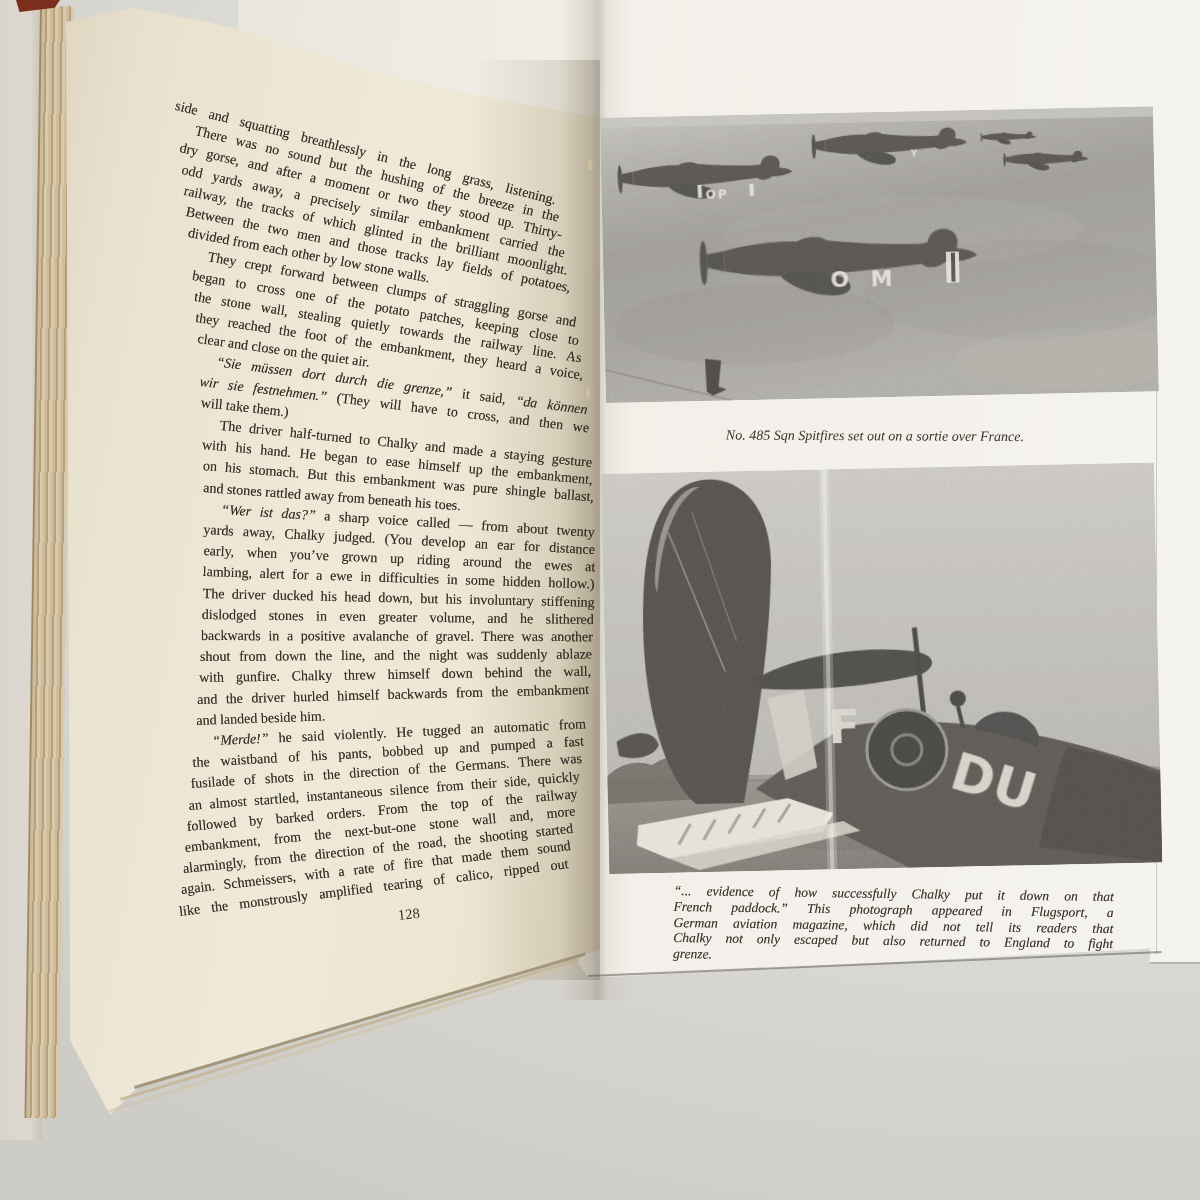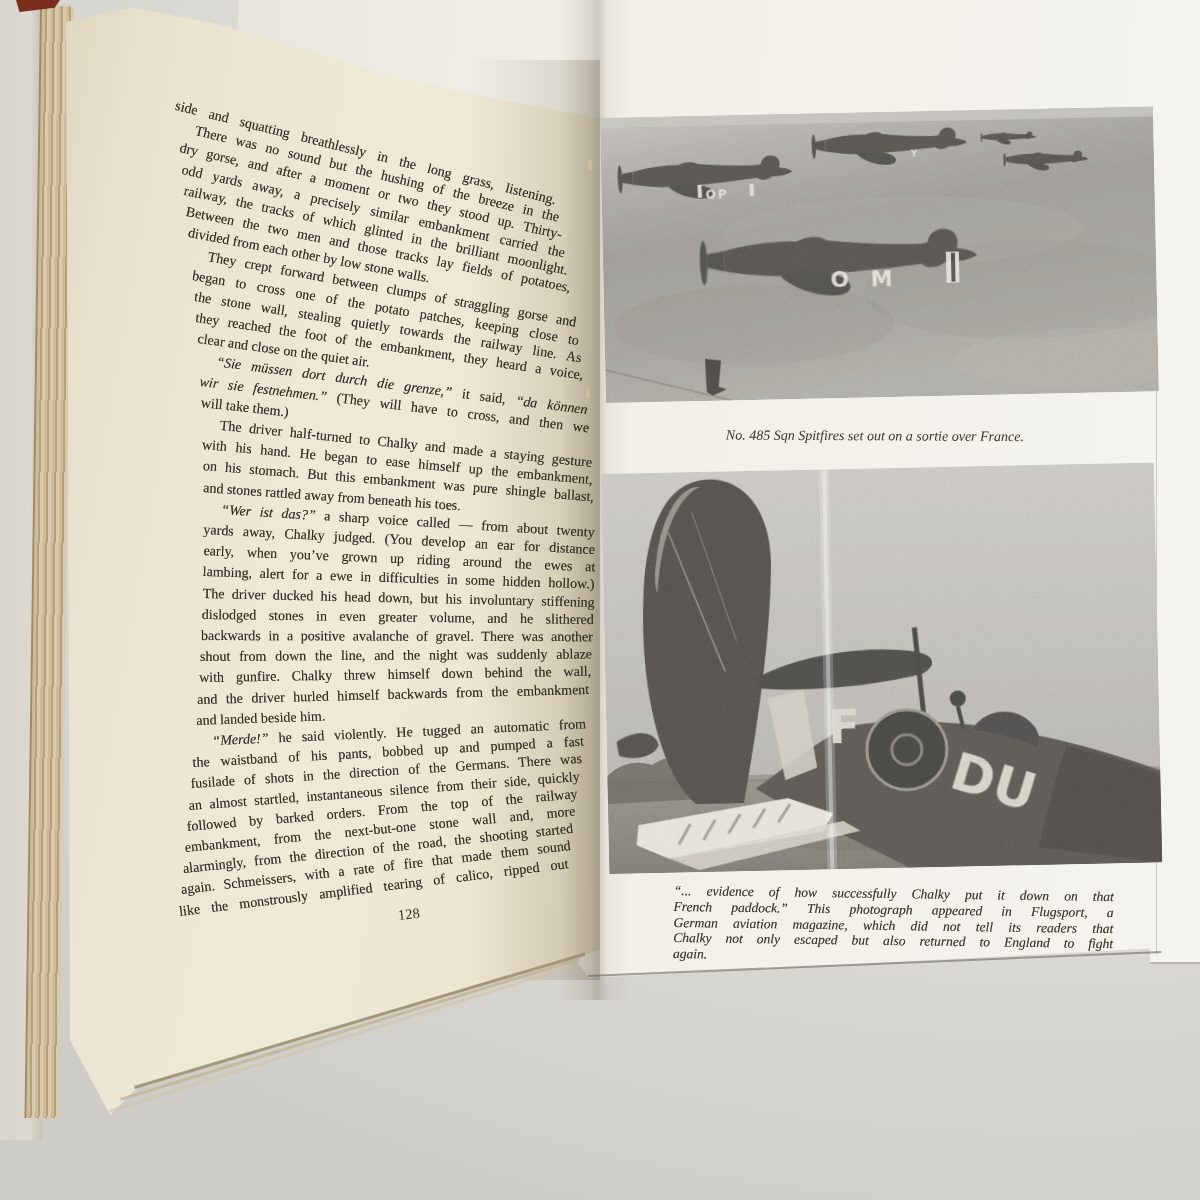--- a/index.html
+++ b/index.html
@@ -249,16 +249,16 @@
     <rect x="218" y="0" width="10" height="400" fill="#ffffff" opacity="0.22"></rect>
     <rect x="221" y="0" width="4" height="400" fill="#ffffff" opacity="0.4"></rect>
     <rect width="553" height="400" filter="url(#grain2)"></rect>
   </svg>
 
   <div class="abs" id="caption2">
       <div class="capline"><span class="it">“... evidence of how successfully Chalky put it down on that</span></div>
       <div class="capline"><span class="it">French paddock.” This photograph appeared in </span><span>Flugsport</span><span class="it">, a</span></div>
       <div class="capline"><span class="it">German aviation magazine, which did not tell its readers that</span></div>
       <div class="capline"><span class="it">Chalky not only escaped but also returned to England to fight</span></div>
-      <div class="capline last"><span class="it">again.</span></div>
+      <div class="capline last"><span class="it">grenze.</span></div>
     </div>
 
 </div>
 
 </body></html>

